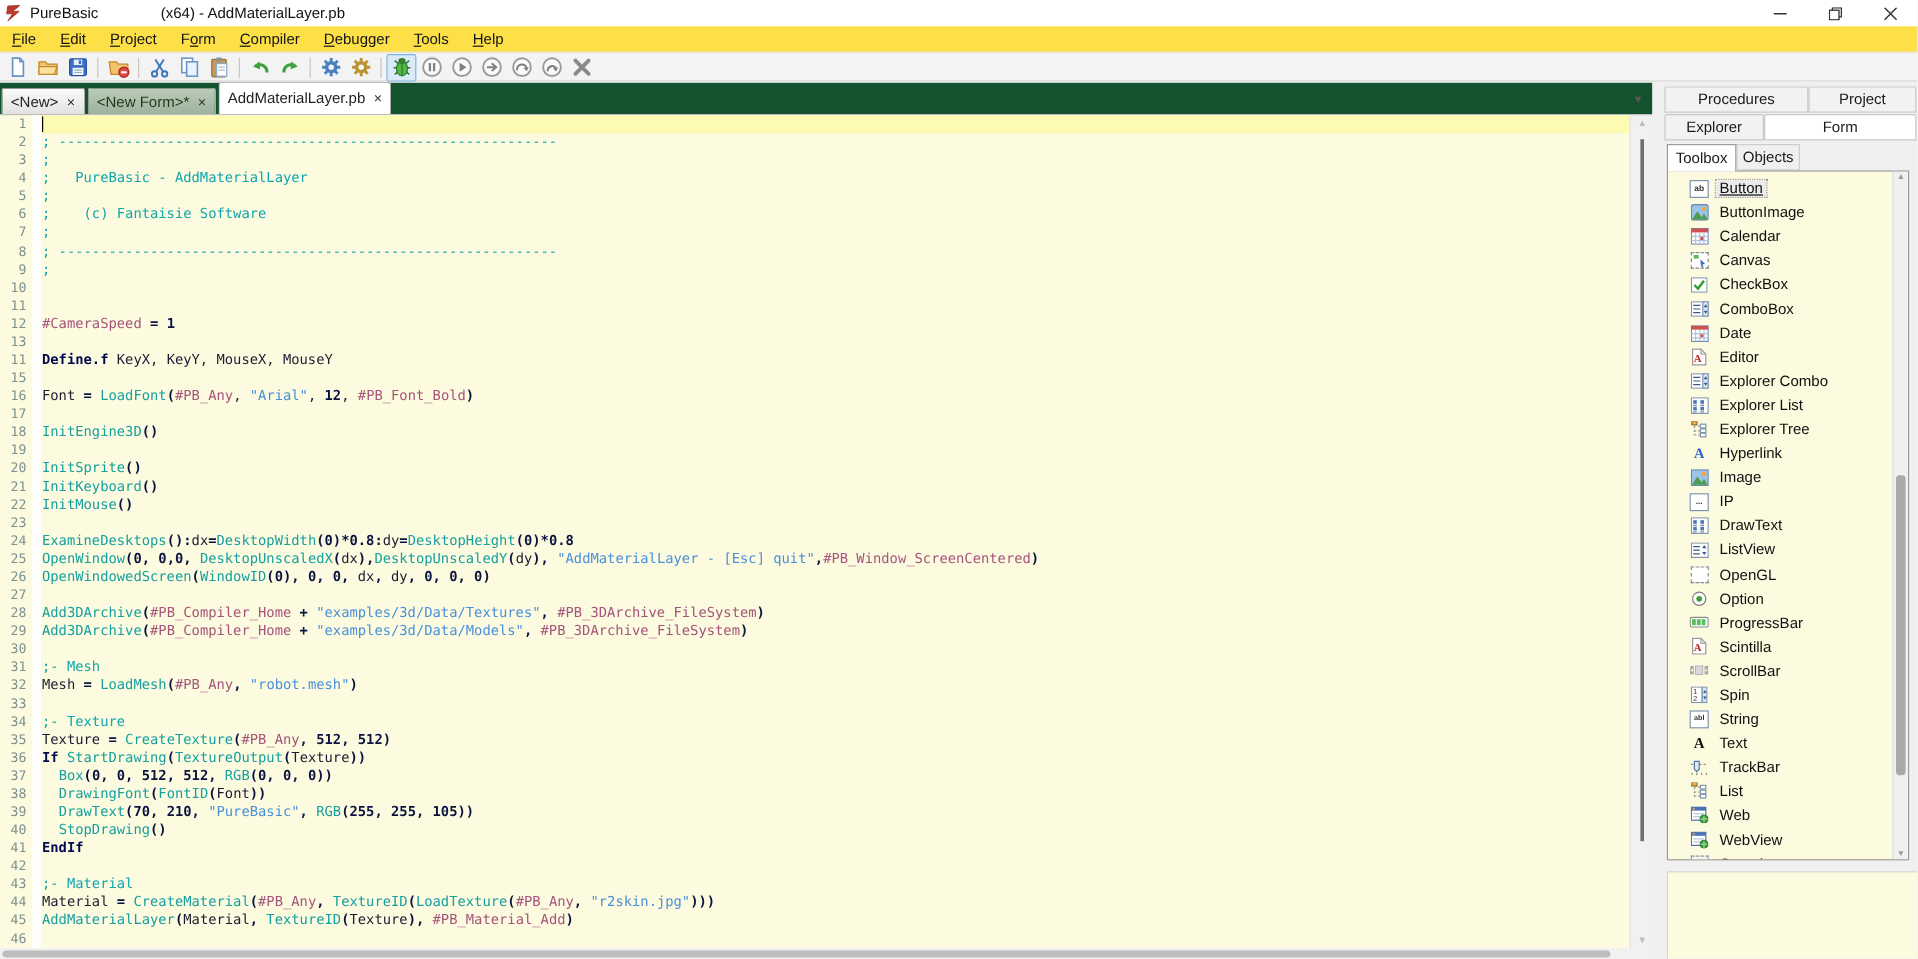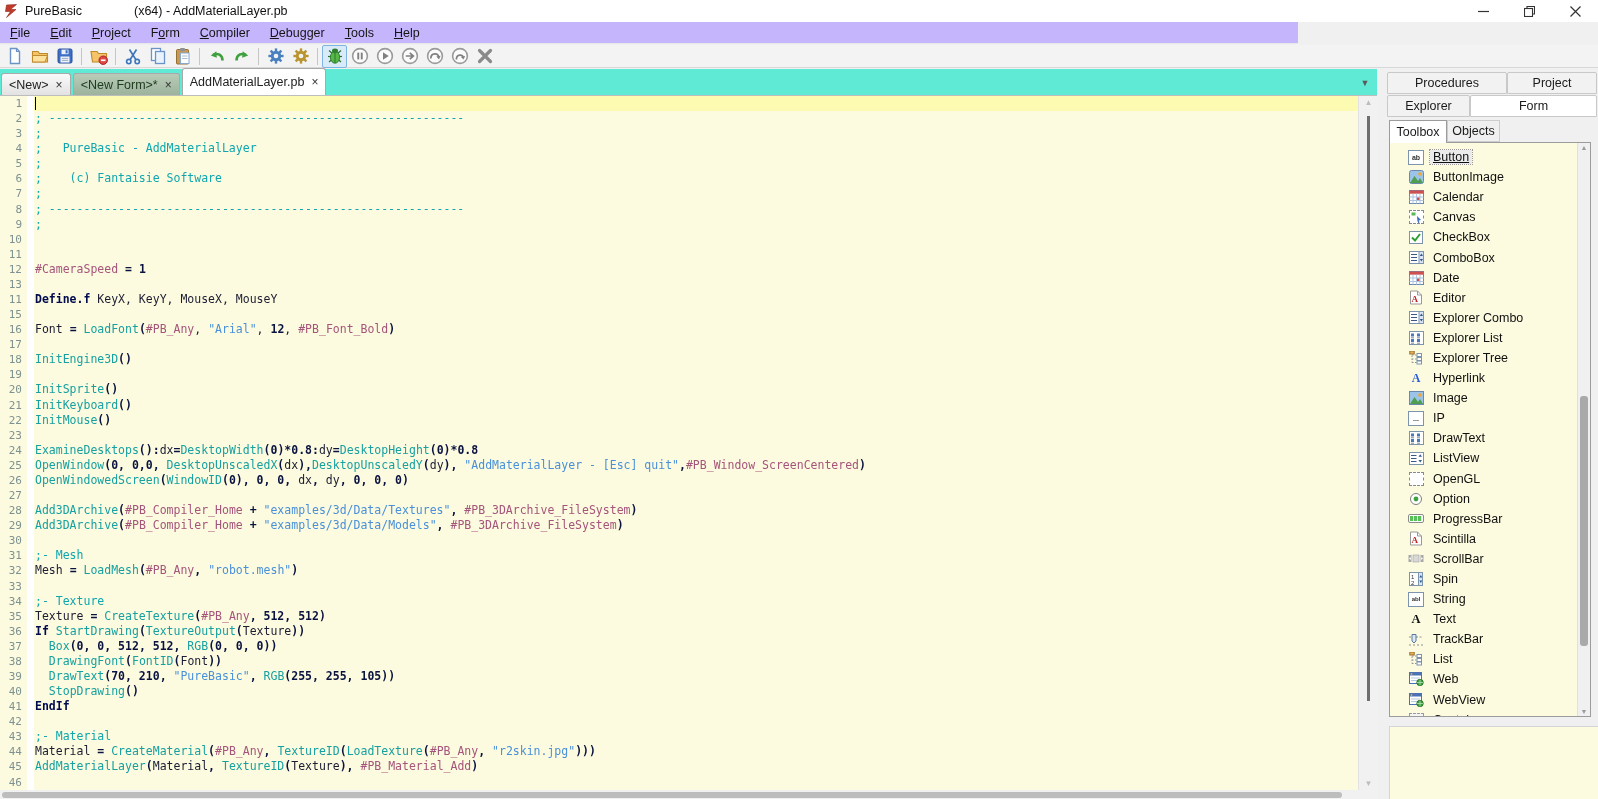--- a/index.html
+++ b/index.html
@@ -9,32 +9,32 @@
 
   
   .titlebar{left:0;top:0;width:1598px;height:22px;background:#FFFFFF;display:flex;align-items:center;font-size:12.5px;}
   .tb-logo{margin:0 6px 0 4px;display:flex;align-items:center;}
   .tb-app{color:#111;}
   .tb-doc{margin-left:52px;color:#111;}
   .win-ctrls{position:absolute;right:0;top:0;height:22px;display:flex;}
   .win-btn{width:46px;height:22px;display:flex;align-items:center;justify-content:center;}
 
   
-  .menubar{left:0;top:22px;width:1298px;height:22px;background:#c4b5fd;display:flex;align-items:center;font-size:12.5px;border-bottom:1px solid #E8E8E8;}
+  .menubar{left:0;top:22px;width:1598px;height:22px;background:#fde047;display:flex;align-items:center;font-size:12.5px;border-bottom:1px solid #E8E8E8;}
   .menu-item{padding:2px 10px;color:#151515;}
   .menu-item .ul{text-decoration:underline;}
 
   
   .toolbar{left:0;top:45px;width:1598px;height:23px;background:#F3F3F3;border-bottom:1px solid #D8D8D8;display:flex;align-items:center;padding-left:2px;}
   .tool{width:23px;height:21px;display:flex;align-items:center;justify-content:center;border:1px solid transparent;border-radius:2px;}
   .tool.active{background:#D9EBF9;border-color:#7EB4E2;}
   .tsep{width:1px;height:17px;background:#C6C6C6;margin:0 4px;}
 
   
-  .tabbar{left:0;top:69px;width:1377px;height:27px;background:#5eead4;border-bottom:1px solid #BDBDBD;display:flex;align-items:flex-end;padding-left:1px;}
+  .tabbar{left:0;top:69px;width:1377px;height:27px;background:#14532d;border-bottom:1px solid #BDBDBD;display:flex;align-items:flex-end;padding-left:1px;}
   .tab{height:21px;padding:0 7px;font-size:12.5px;display:flex;align-items:center;border:1px solid #A9A9A9;border-bottom:none;border-radius:3px 3px 0 0;margin-right:2px;background:linear-gradient(#FAFAFA,#E2E2E2);color:#222;white-space:nowrap;}
   .tab.modified{background:linear-gradient(#B9CBB8,#9DB39C);color:#1C3A1C;}
   .tab.active{height:26px;background:#FFFFFF;position:relative;z-index:2;}
   .tab .closex{margin-left:7px;font-size:12px;color:#333;}
   .tabddl{left:1352px;top:73px;width:26px;height:19px;display:flex;align-items:center;justify-content:center;color:#5A5A5A;font-size:9px;}
 
   
   .editor{left:0;top:96px;width:1358px;height:694px;background:#FCFBDF;overflow:hidden;}
   .foldmargin{position:absolute;left:27px;top:0;width:7px;height:694px;background:#FFFFFF;}
   .eline{position:relative;height:15.08px;white-space:pre;font:500 11.5px/15.08px "DejaVu Sans Mono",monospace;}

